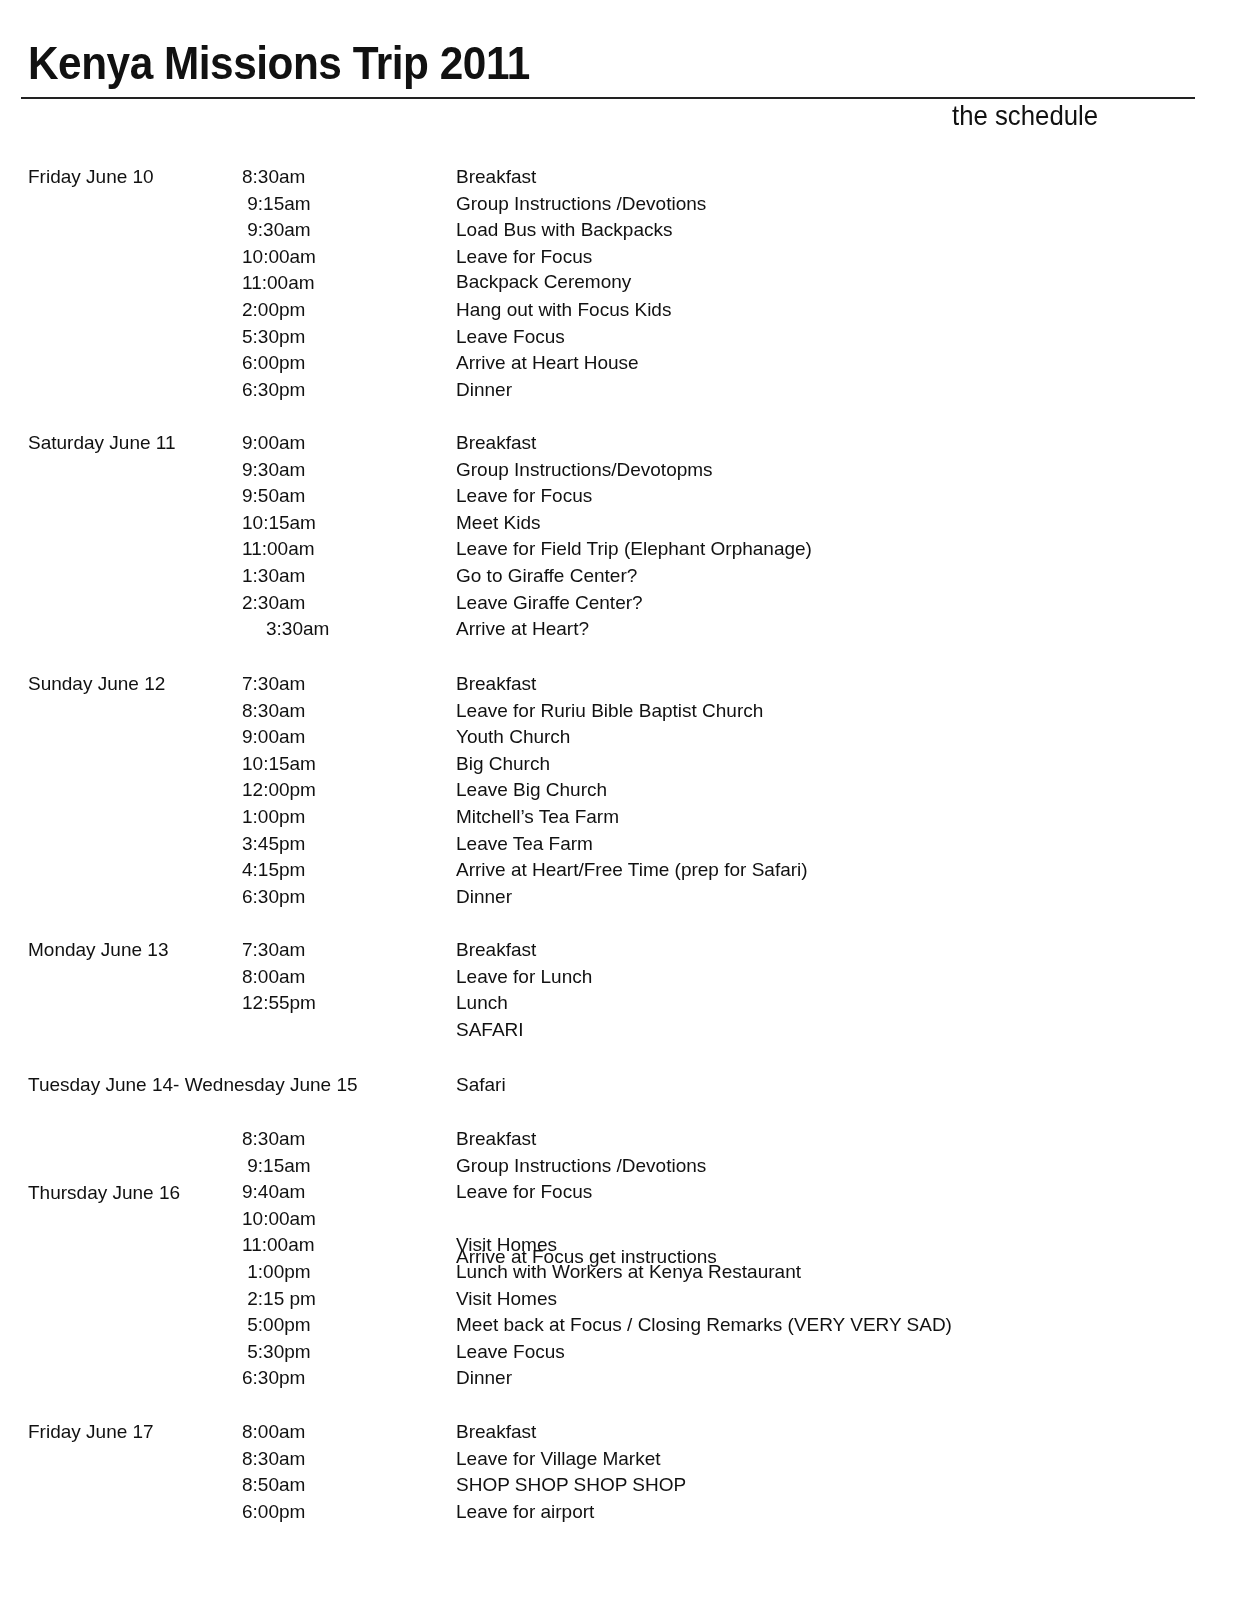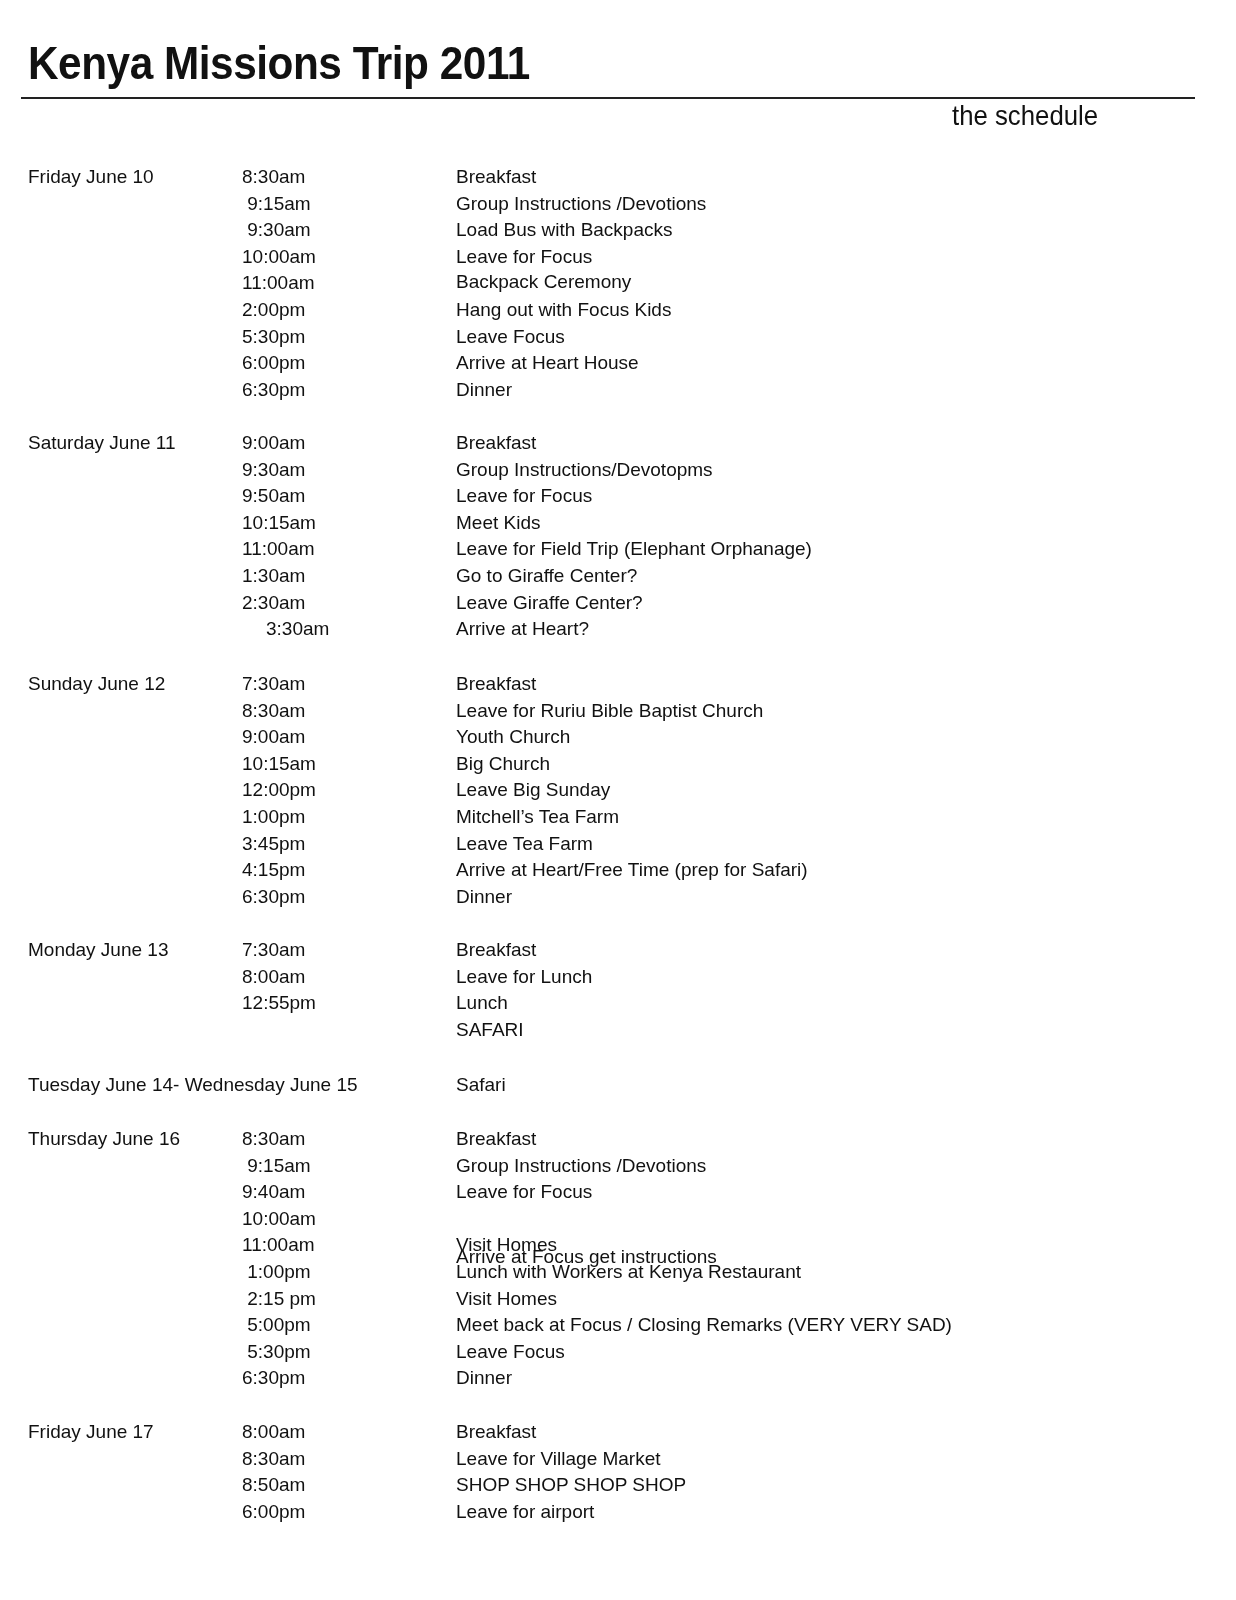--- a/index.html
+++ b/index.html
@@ -61,42 +61,42 @@
     <div class="line day" style="top: 672px;">Sunday June 12</div>
     <div class="line time" style="top: 672px;">7:30am</div>
     <div class="line act" style="top: 672px;">Breakfast</div>
     <div class="line time" style="top: 698.6px;">8:30am</div>
     <div class="line act" style="top: 698.6px;">Leave for Ruriu Bible Baptist Church</div>
     <div class="line time" style="top: 725.2px;">9:00am</div>
     <div class="line act" style="top: 725.2px;">Youth Church</div>
     <div class="line time" style="top: 751.8px;">10:15am</div>
     <div class="line act" style="top: 751.8px;">Big Church</div>
     <div class="line time" style="top: 778.4px;">12:00pm</div>
-    <div class="line act" style="top: 778.4px;">Leave Big Sunday</div>
+    <div class="line act" style="top: 778.4px;">Leave Big Church</div>
     <div class="line time" style="top: 805px;">1:00pm</div>
     <div class="line act" style="top: 805px;">Mitchell’s Tea Farm</div>
     <div class="line time" style="top: 831.6px;">3:45pm</div>
     <div class="line act" style="top: 831.6px;">Leave Tea Farm</div>
     <div class="line time" style="top: 858.2px;">4:15pm</div>
     <div class="line act" style="top: 858.2px;">Arrive at Heart/Free Time (prep for Safari)</div>
     <div class="line time" style="top: 884.8px;">6:30pm</div>
     <div class="line act" style="top: 884.8px;">Dinner</div>
     <div class="line day" style="top: 938px;">Monday June 13</div>
     <div class="line time" style="top: 938px;">7:30am</div>
     <div class="line act" style="top: 938px;">Breakfast</div>
     <div class="line time" style="top: 964.6px;">8:00am</div>
     <div class="line act" style="top: 964.6px;">Leave for Lunch</div>
     <div class="line time" style="top: 991.2px;">12:55pm</div>
     <div class="line act" style="top: 991.2px;">Lunch</div>
     <div class="line time" style="top: 1017.8px;"></div>
     <div class="line act" style="top: 1017.8px;">SAFARI</div>
     <div class="line day" style="top: 1073px;">Tuesday June 14- Wednesday June 15</div>
     <div class="line time" style="top: 1073px;"></div>
     <div class="line act" style="top: 1073px;">Safari</div>
-    <div class="line day" style="top: 1127px;">Thursday June 16</div>
+    <div class="line day" style="top: 1181px;">Thursday June 16</div>
     <div class="line time" style="top: 1127px;">8:30am</div>
     <div class="line act" style="top: 1127px;">Breakfast</div>
     <div class="line time" style="top: 1153.6px;"> 9:15am</div>
     <div class="line act" style="top: 1153.6px;">Group Instructions /Devotions</div>
     <div class="line time" style="top: 1180.2px;">9:40am</div>
     <div class="line act" style="top: 1180.2px;">Leave for Focus</div>
     <div class="line time" style="top: 1206.8px;">10:00am</div>
     <div class="line act" style="top: 1245px;">Arrive at Focus get instructions</div>
     <div class="line time" style="top: 1233.4px;">11:00am</div>
     <div class="line act" style="top: 1233.4px;">Visit Homes</div>

